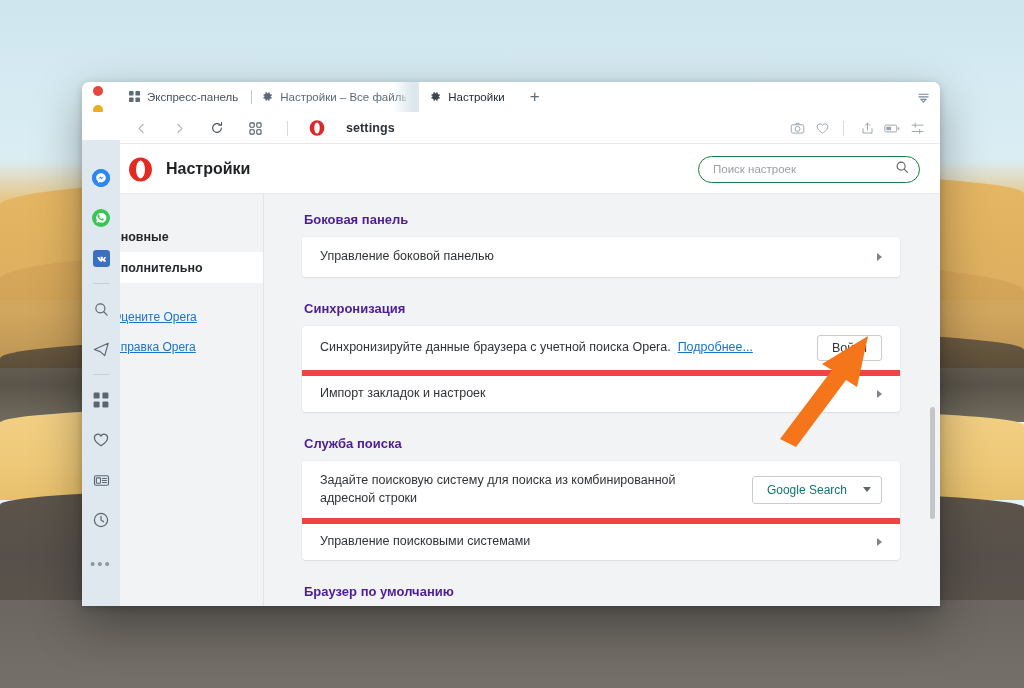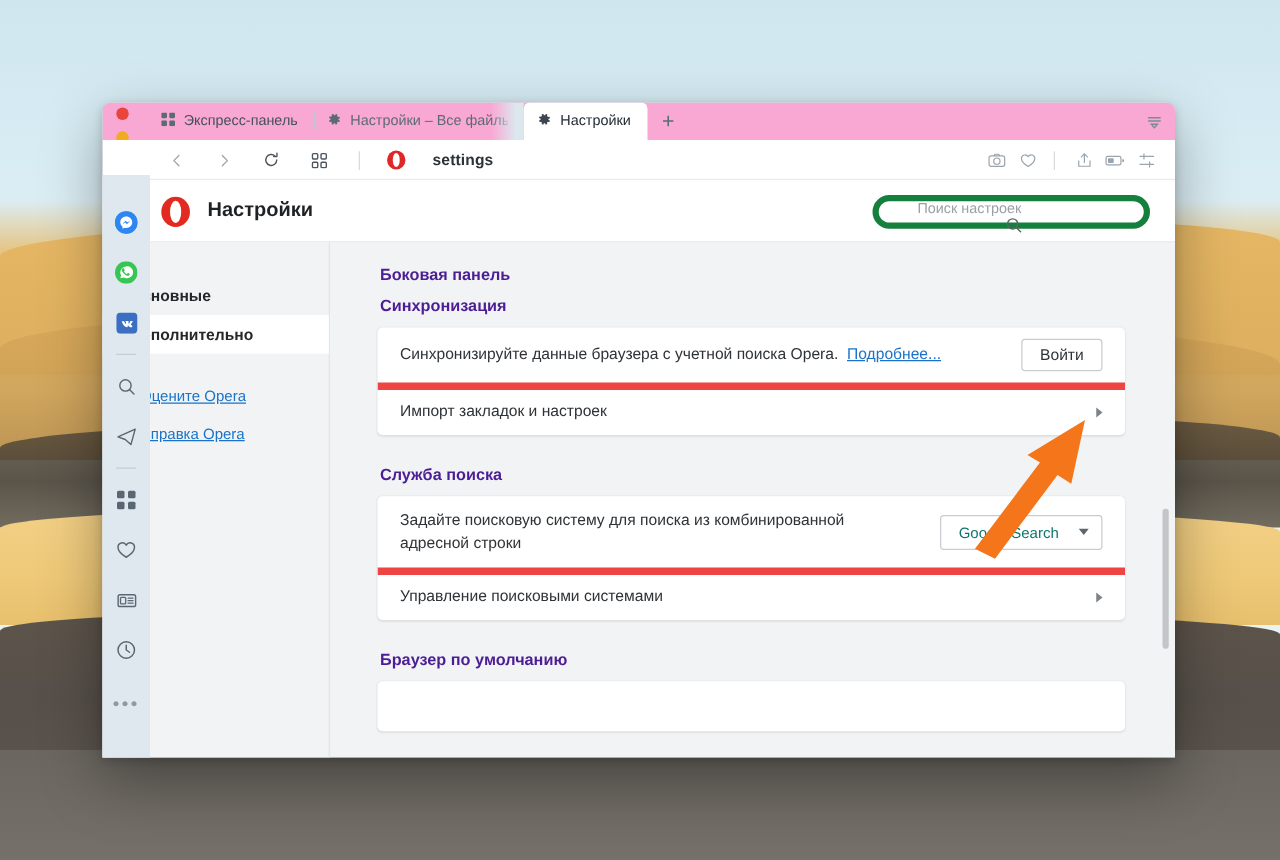--- a/index.html
+++ b/index.html
@@ -59,21 +59,21 @@
     background: #dfe8ee;
     border-radius: 7px 7px 0 0;
     box-shadow: 0 18px 48px rgba(0,0,0,.34), 0 2px 8px rgba(0,0,0,.18);
     overflow: hidden;
     display: flex; flex-direction: column;
   }
 
   
   #tabstrip {
     height: 30px; flex: 0 0 30px;
-    background: #f9a8d4;
+    background: #ffffff;
     display: flex; align-items: stretch;
     position: relative;
     padding-left: 36px;
   }
   .traffic {
     position: absolute; left: 11px; top: 4px;
     width: 12px;
   }
   .tl { width: 10px; height: 10px; border-radius: 50%; margin-bottom: 9px; }
   .tl.red { background: #e8453c; }
@@ -155,23 +155,23 @@
     height: 49px; flex: 0 0 49px; background: #fff;
     display: flex; align-items: center;
     padding: 0 20px 0 46px;
     border-bottom: 1px solid #e6e8ea;
   }
   .op-logo { width: 25px; height: 25px; margin-right: 13px; }
   #page-title { font-size: 16px; font-weight: 700; color: #1f2225; }
   #search-box {
     margin-left: auto;
     width: 222px; height: 27px;
-    border: 5px solid #15803d; border-radius: 14px;
+    border: 1px solid #15803d; border-radius: 14px;
     display: flex; align-items: center;
-    padding: 0 10px 0 14px; background: #fff; flex-direction: column;
+    padding: 0 10px 0 14px; background: #fff;
   }
   #search-box input {
     border: 0; outline: 0; flex: 1 1 auto;
     font-size: 11.5px; color: #33393e;
     font-family: "Liberation Sans", sans-serif;
     background: transparent;
   }
   #search-box input::placeholder { color: #9aa0a6; }
 
   #page-body { flex: 1 1 auto; display: flex; min-height: 0; }
@@ -465,20 +465,26 @@
           </div>
           <div class="nav-links">
             <a class="nav-link" href="#">Оцените Opera</a>
             <a class="nav-link" href="#">Справка Opera</a>
           </div>
         </div>
 
         <div id="main">
 
           <div class="section-title">Боковая панель</div>
+          <div class="card section">
+            <div class="row">
+              <span class="row-label">Управление боковой панелью</span>
+              <span class="chev"></span>
+            </div>
+          </div>
 
           <div class="section-title">Синхронизация</div>
           <div class="card section">
             <div class="row">
               <span class="row-label">
                 <span>Синхронизируйте данные браузера с учетной поиска Opera.</span>
                 &nbsp;<a class="inline-link" href="#">Подробнее...</a>
               </span>
               <button class="btn">Войти</button>
             </div>

